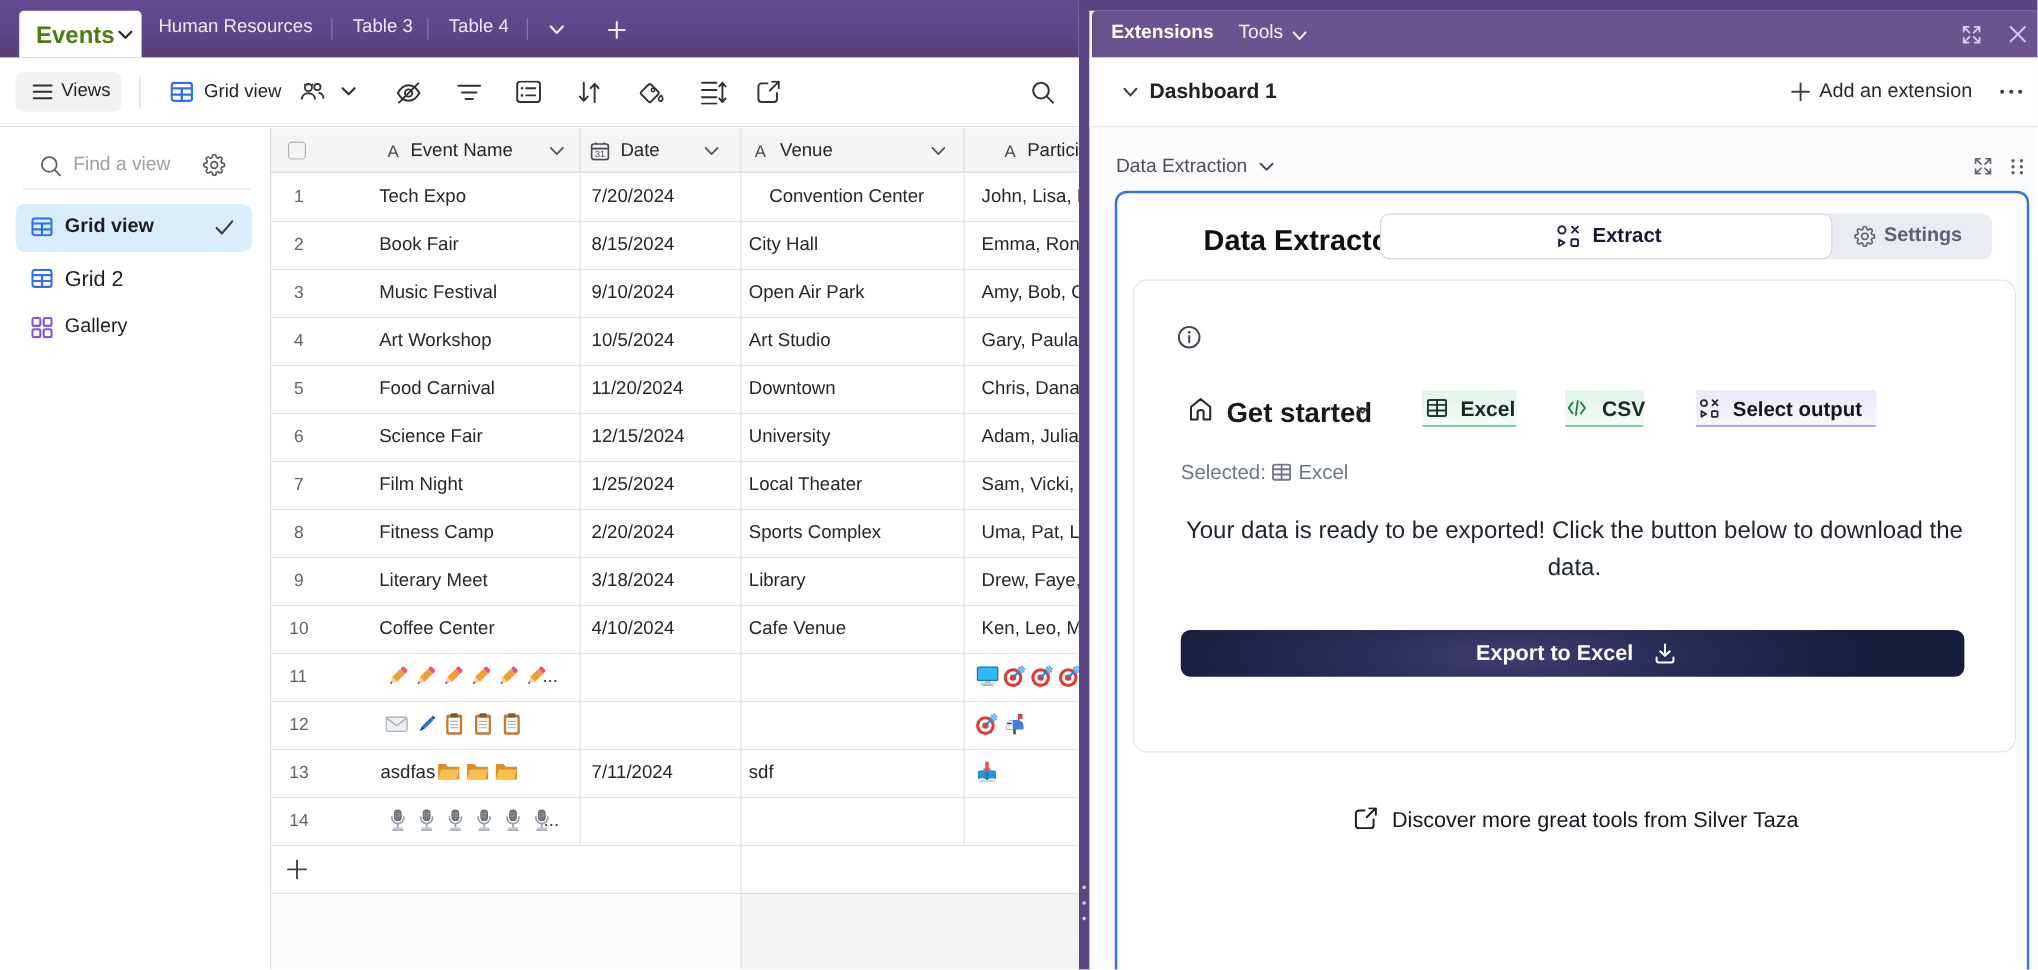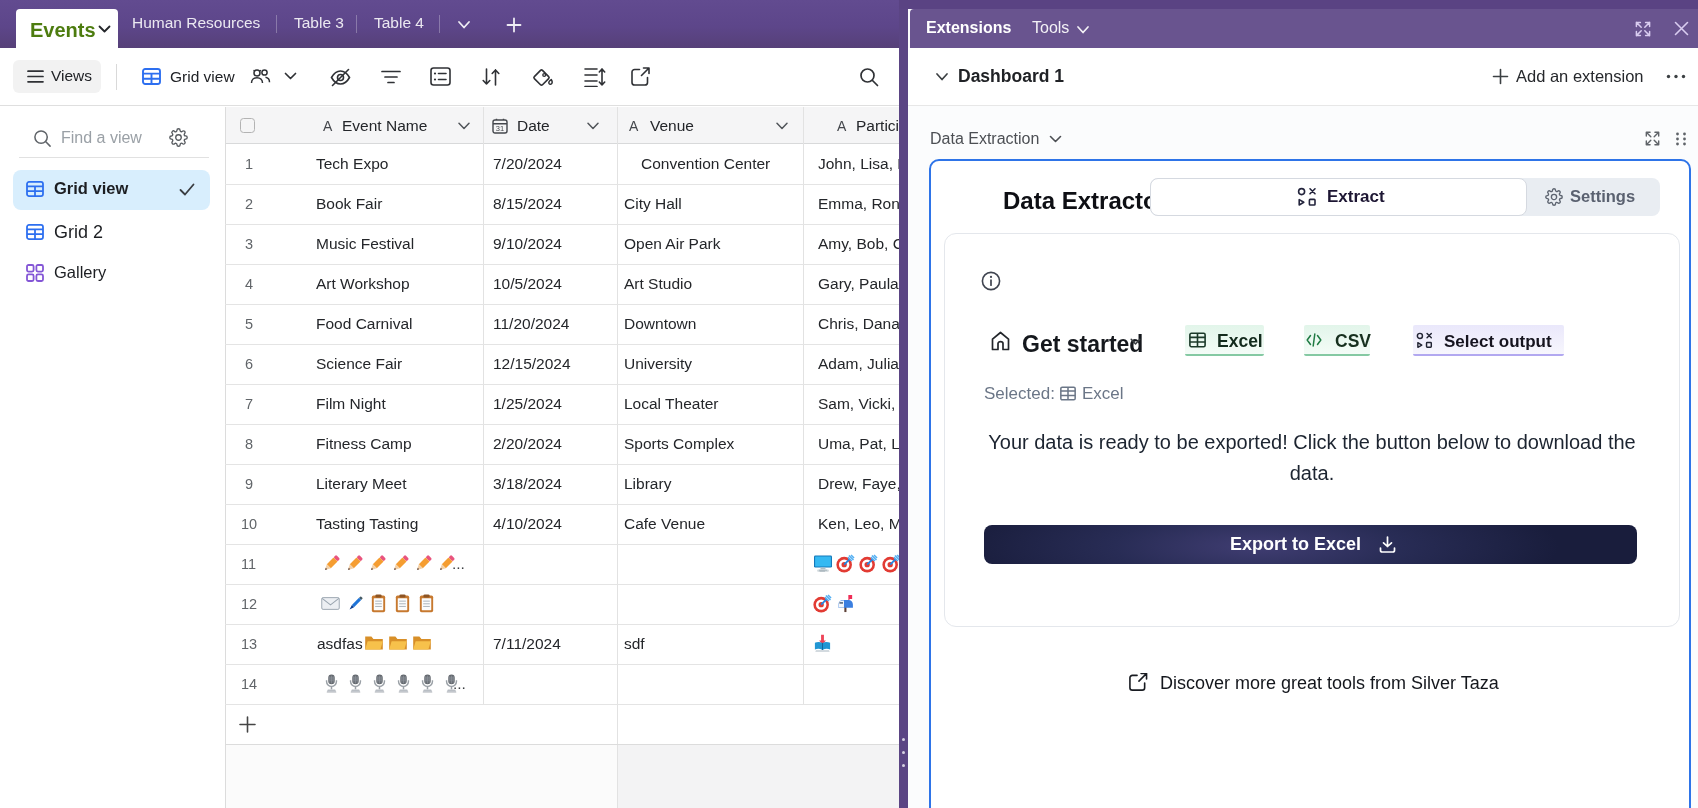--- a/index.html
+++ b/index.html
@@ -317,21 +317,21 @@
       <span class="cell" style="left:91px;top:329px">Fitness Camp</span>
       <span class="cell" style="left:268px;top:329px">2/20/2024</span>
       <span class="cell" style="left:399px;top:329px">Sports Complex</span>
       <span class="cell" style="left:593px;top:329px">Uma, Pat, Lou</span>
       <span class="rownum" style="left:20px;top:370px">9</span>
       <span class="cell" style="left:91px;top:369px">Literary Meet</span>
       <span class="cell" style="left:268px;top:369px">3/18/2024</span>
       <span class="cell" style="left:399px;top:369px">Library</span>
       <span class="cell" style="left:593px;top:369px">Drew, Faye, Gil</span>
       <span class="rownum" style="left:16px;top:410px">10</span>
-      <span class="cell" style="left:91px;top:409px">Tasting Tasting</span>
+      <span class="cell" style="left:91px;top:409px">Coffee Center</span>
       <span class="cell" style="left:268px;top:409px">4/10/2024</span>
       <span class="cell" style="left:399px;top:409px">Cafe Venue</span>
       <span class="cell" style="left:593px;top:409px">Ken, Leo, Mia</span>
       <span class="rownum" style="left:16px;top:450px">11</span>
       <svg style="position:absolute;left:97px;top:448px" width="19" height="19">
           <use href="#e-pencil"></use>
         </svg>
       <svg style="position:absolute;left:120px;top:448px" width="19" height="19">
           <use href="#e-pencil"></use>
         </svg>

